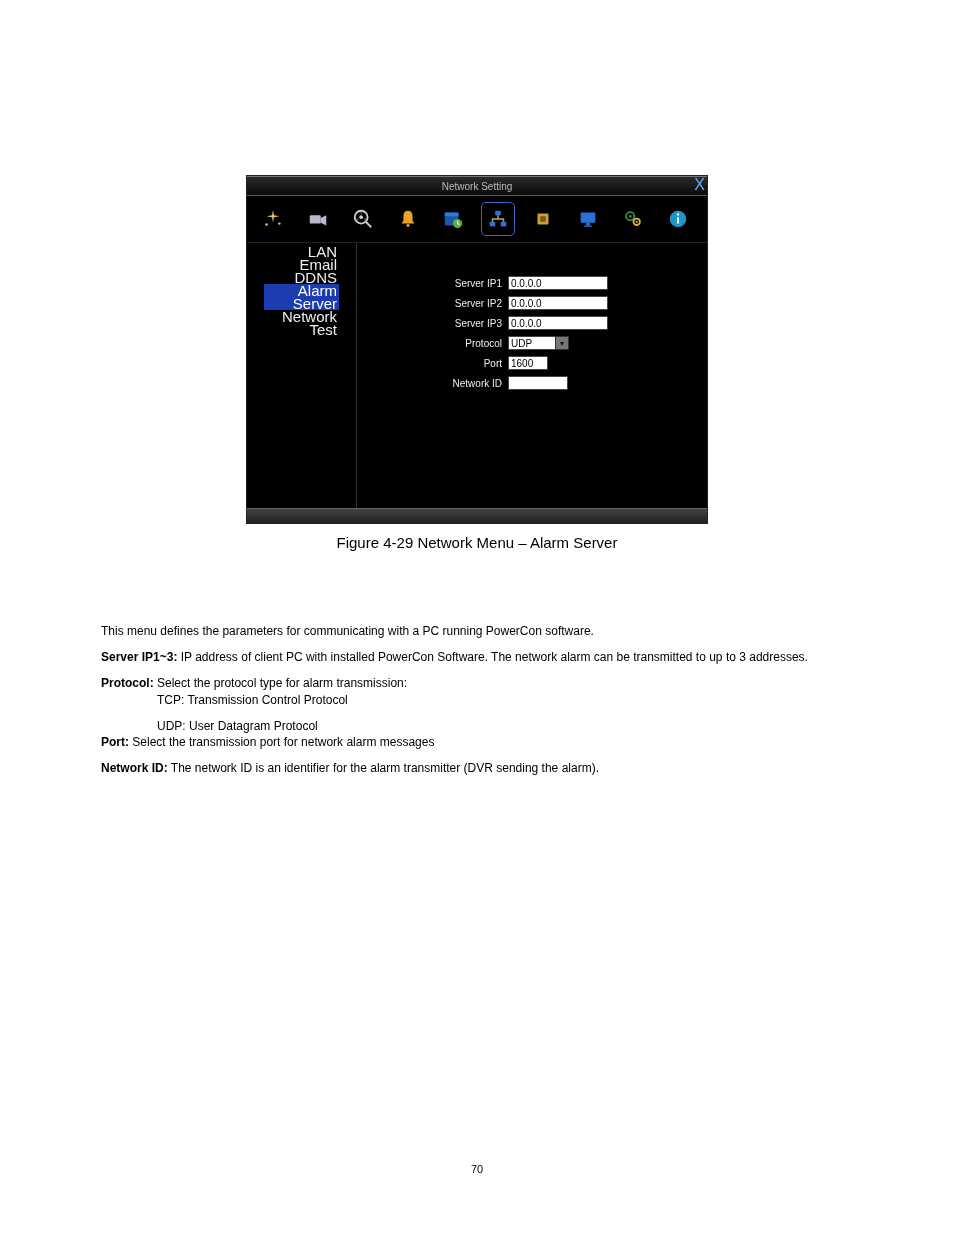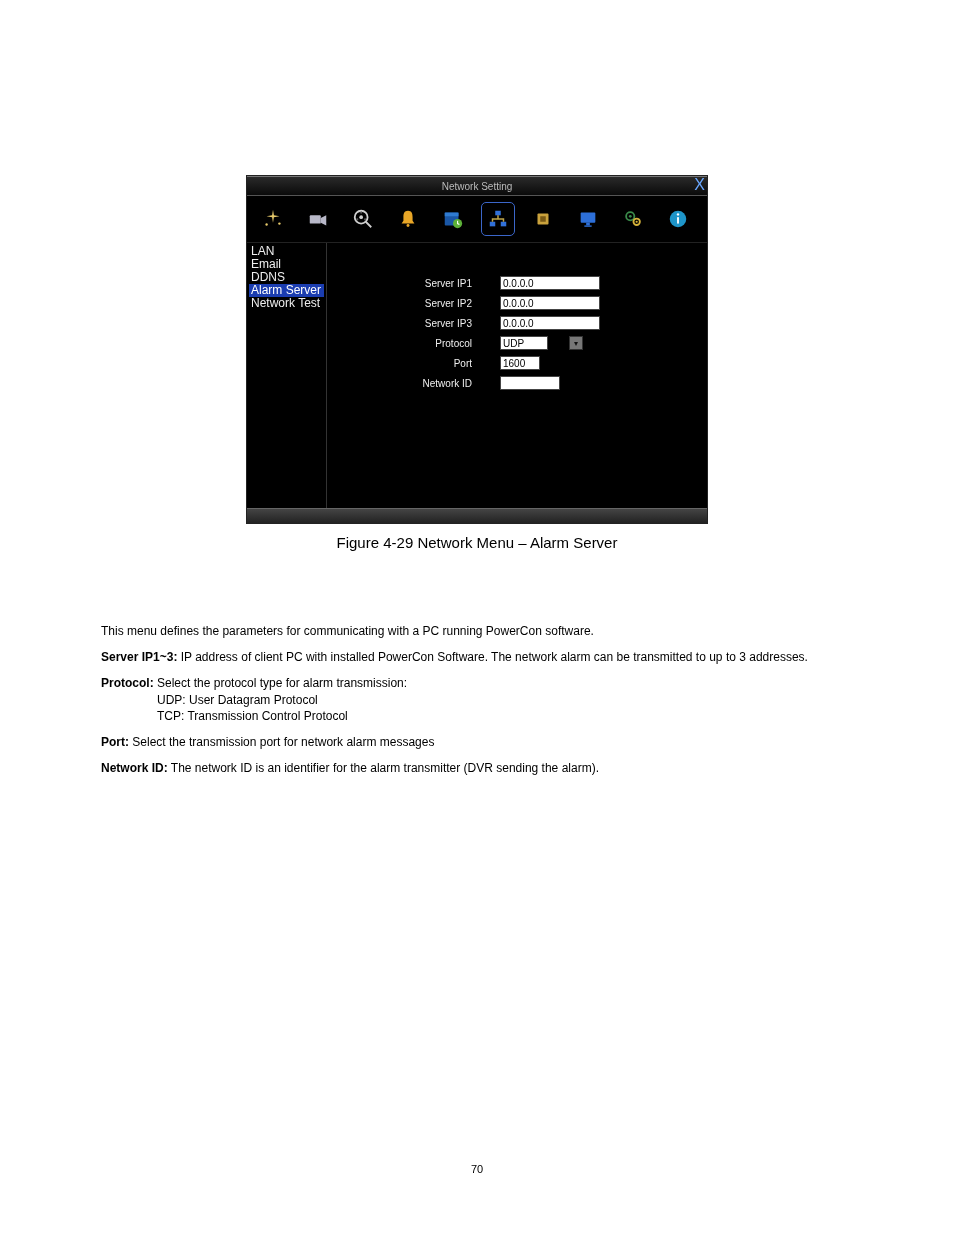--- a/index.html
+++ b/index.html
@@ -68,42 +68,42 @@
     border-radius: 2px;
   }
   .dialog-body {
     display: flex;
     height: 265px;
     background: #000;
   }
   .sidebar {
     width: 75px;
     border-right: 1px solid #333;
-    padding: 2px 2px;
+    padding: 2px 17px;
     color: #eee;
-    font-size: 12px;
+    font-size: 15px;
     line-height: 13px;
+    text-align: right;
   }
   .sidebar div { padding: 0 2px; }
   .sidebar .active {
     background: #1b3db0;
     color: #fff;
   }
   .content {
     flex: 1;
     color: #eee;
     font-size: 10px;
     padding: 30px 0 0 0;
   }
   .form-row {
     display: flex;
     align-items: center;
     height: 20px;
     margin-bottom: 0;
-    gap: 22px;
   }
   .form-row .flabel {
     width: 145px;
     text-align: right;
     padding-right: 6px;
   }
   .form-row input {
     height: 14px;
     background: #fff;
     color: #000;
@@ -290,22 +290,22 @@
   <div class="doc">
     <p>This menu defines the parameters for communicating with a PC running PowerCon software.</p>
 
     <p>
       <strong>Server IP1~3:</strong><span> IP address of client PC with installed PowerCon Software. The network alarm can be transmitted to up to 3 addresses.</span>
     </p>
 
     <p style="margin-bottom:0">
       <strong>Protocol:</strong><span> Select the protocol type for alarm transmission:</span>
     </p>
+    <p class="indent" style="margin-bottom:10px">TCP: Transmission Control Protocol</p>
     <p class="indent">UDP: User Datagram Protocol</p>
-    <p class="indent" style="margin-bottom:10px">TCP: Transmission Control Protocol</p>
 
     <p>
       <strong>Port:</strong><span> Select the transmission port for network alarm messages</span>
     </p>
 
     <p>
       <strong>Network ID:</strong><span> The network ID is an identifier for the alarm transmitter (DVR sending the alarm).</span>
     </p>
   </div>
 

